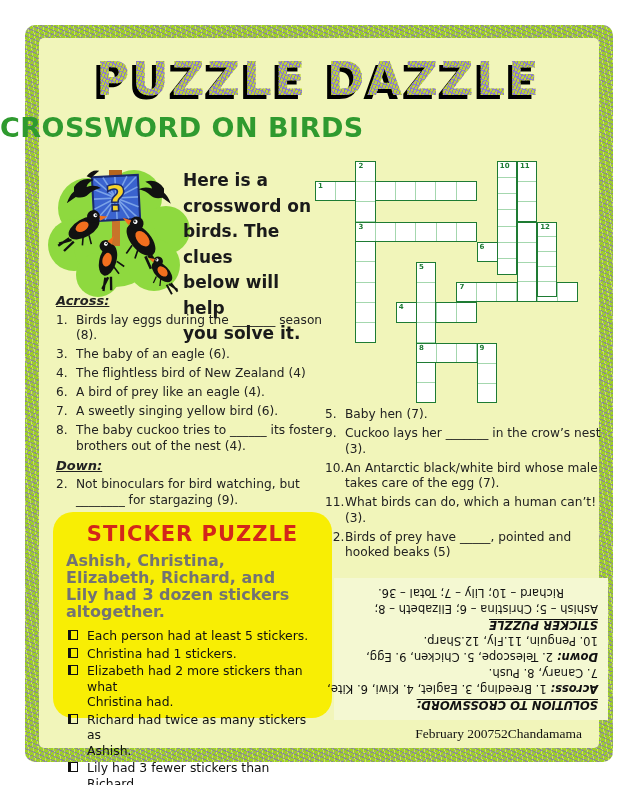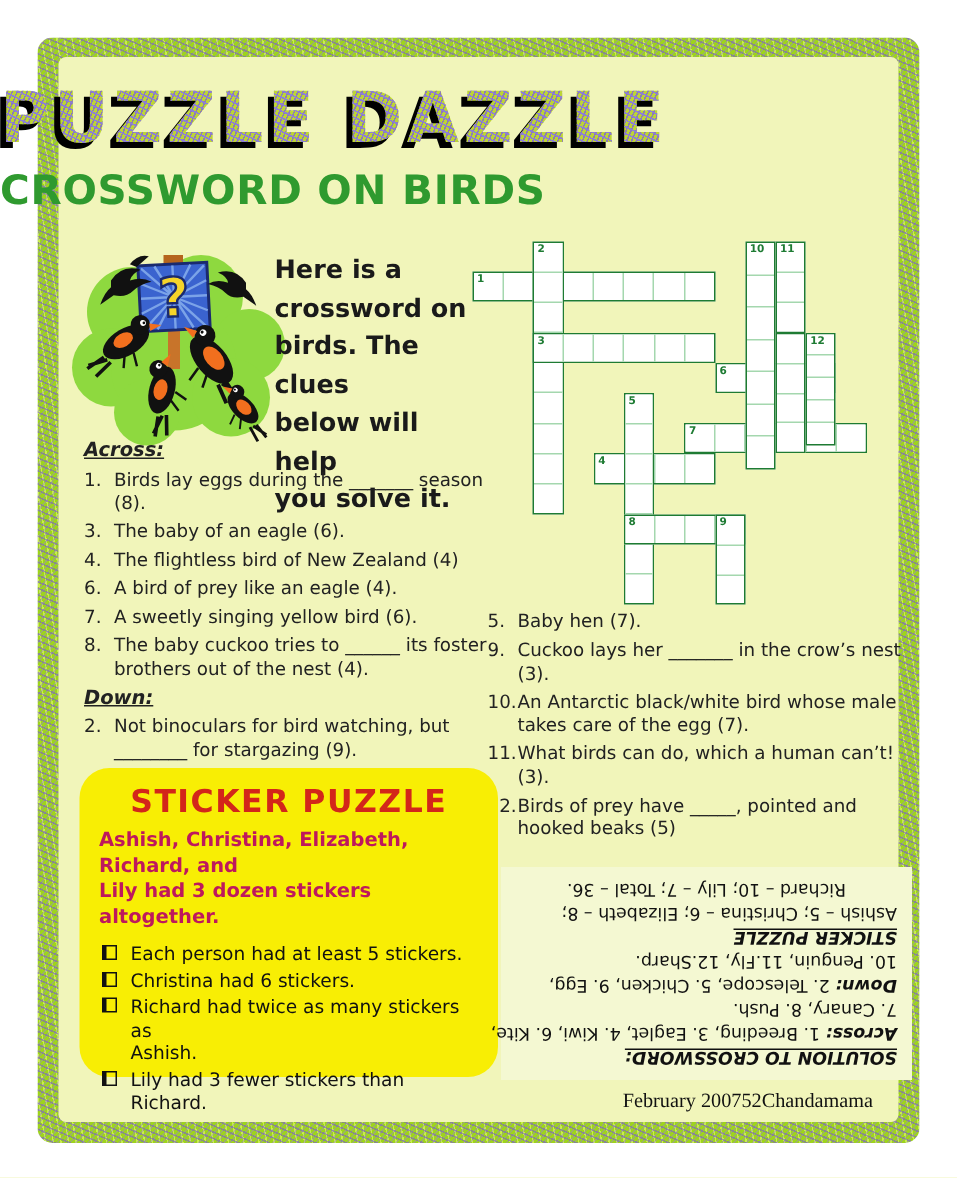--- a/index.html
+++ b/index.html
@@ -13,21 +13,21 @@
   html,body{margin:0;padding:0}
   body{width:638px;height:785px;background:#fff;position:relative;overflow:hidden;
        font-family:"DejaVu Sans",sans-serif;color:#222}
   .frame{position:absolute;left:25px;top:25px;width:588px;height:737px;border-radius:10px;
     background:
       repeating-linear-gradient(23deg, rgba(120,90,205,.55) 0 1px, rgba(0,0,0,0) 1px 4px),
       repeating-linear-gradient(-47deg, rgba(150,120,230,.38) 0 1px, rgba(0,0,0,0) 1px 3px),
       repeating-linear-gradient(80deg, rgba(235,255,120,.55) 0 1px, rgba(0,0,0,0) 1px 5px),
       var(--frame_green);}
   .inner{position:absolute;left:39px;top:38px;width:560px;height:710px;background:var(--page_bg);border-radius:5px}
-  .masthead{position:absolute;left:0;top:52px;width:100%;text-align:left}
+  .masthead{position:absolute;left:0;top:52px;width:100%;text-align:center}
   .t-stack{position:relative;display:inline-block;font-weight:bold;font-size:45px;letter-spacing:3px;
            font-family:"DejaVu Sans",sans-serif;transform:scaleY(1.04)}
   .t-shadow{position:absolute;left:-4px;top:4px;color:#000;white-space:nowrap}
   .t-fill{position:relative;white-space:nowrap;color:#b8d034;
     background:
       repeating-linear-gradient(24deg, var(--title_purple) 0 1px, rgba(0,0,0,0) 1px 4px),
       repeating-linear-gradient(-66deg, rgba(130,100,215,.8) 0 1px, rgba(0,0,0,0) 1px 3px),
       var(--title_mottle);}
   @supports ((-webkit-background-clip:text) or (background-clip:text)){
     .t-fill{-webkit-background-clip:text;background-clip:text;color:transparent}}
@@ -48,21 +48,21 @@
   .clue-head{font-weight:bold;font-style:italic;text-decoration:underline;font-size:13px;margin-bottom:4px}
   .clue-head.down{margin-top:2px}
   .clue{display:flex;margin-bottom:3.5px}
   .clue .num{width:20px;flex:none}
   .clue .txt{flex:1}
   .byline{text-align:right;padding-right:14px;font-weight:bold;font-style:italic;font-size:13px;margin-top:2px}
   .sticker{position:absolute;left:53px;top:512px;width:279px;height:206px;background:var(--sticker_yellow);
            border-radius:20px;padding:10px 13px}
   .sticker-title{text-align:center;color:var(--sticker_red);font-weight:bold;font-size:21px;
                  letter-spacing:1px;margin-bottom:6px}
-  .sticker-intro{font-weight:bold;font-size:13px;line-height:17px;margin-bottom:8px;color:#be185d}
+  .sticker-intro{font-weight:bold;font-size:16px;line-height:17px;margin-bottom:8px;color:#737373}
   .s-item{display:flex;font-size:12.4px;line-height:15.5px;margin-bottom:2px;color:#111}
   .s-bullet{width:10px;height:10px;border:1.6px solid #111;border-left-width:3.5px;margin:2px 9px 0 2px;flex:none}
   .solution{position:absolute;left:334px;top:578px;width:274px;height:142px;background:var(--solution_bg);
             transform:rotate(180deg);padding:7px 10px;font-size:11.6px;line-height:16px;color:#111}
   .sol-line{white-space:nowrap}
   .sol-line .b{font-weight:bold;font-style:italic}
   .sol-line .hu{font-weight:bold;font-style:italic;text-decoration:underline}
   .sol-line .c{display:block;text-align:center}
   .footer{position:absolute;left:56px;right:56px;top:726px;display:flex;justify-content:flex-end;
           font-family:"Liberation Serif",serif;font-size:13.5px;color:#111}
@@ -226,21 +226,21 @@
         <div class="cell"></div>
         <div class="cell"></div>
         <span class="wlabel">8</span>
       </div>
       <div class="word d" style="left: 161.6px; top: 181.8px; width: 20.2px; height: 60.6px;">
         <div class="cell"></div>
         <div class="cell"></div>
         <div class="cell"></div>
         <span class="wlabel">9</span>
       </div>
-      <div class="word d" style="left: 181.8px; top: 0px; width: 20.2px; height: 152px;">
+      <div class="word d" style="left: 181.8px; top: 0px; width: 20.2px; height: 114px;">
         <div class="cell"></div>
         <div class="cell"></div>
         <div class="cell"></div>
         <div class="cell"></div>
         <div class="cell"></div>
         <div class="cell"></div>
         <div class="cell"></div>
         <span class="wlabel">10</span>
       </div>
       <div class="word d" style="left: 202px; top: 0px; width: 20.2px; height: 60.6px;">
@@ -330,21 +330,25 @@
   <div class="sticker">
     <div class="sticker-title">STICKER PUZZLE</div>
     <div class="sticker-intro" id="sticker-intro">Ashish, Christina, Elizabeth, Richard, and<br>Lily had 3 dozen stickers altogether.</div>
     <div id="sticker-items">
         <div class="s-item">
           <span class="s-bullet"></span>
           <span>Each person had at least 5 stickers.</span>
         </div>
         <div class="s-item">
           <span class="s-bullet"></span>
-          <span>Christina had 6 stickers.</span>
+          <span>Christina had 1 stickers.</span>
+        </div>
+        <div class="s-item">
+          <span class="s-bullet"></span>
+          <span>Elizabeth had 2 more stickers than what<br>Christina had.</span>
         </div>
         <div class="s-item">
           <span class="s-bullet"></span>
           <span>Richard had twice as many stickers as<br>Ashish.</span>
         </div>
         <div class="s-item">
           <span class="s-bullet"></span>
           <span>Lily had 3 fewer stickers than Richard.</span>
         </div>
       </div>

